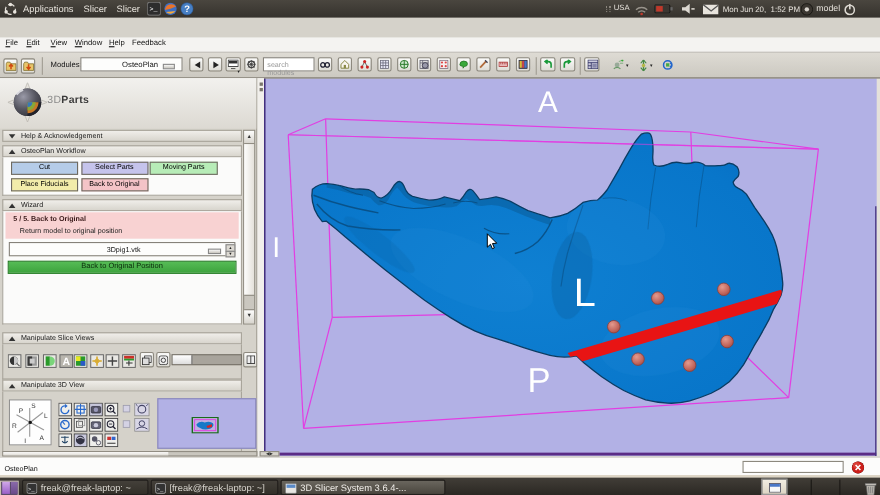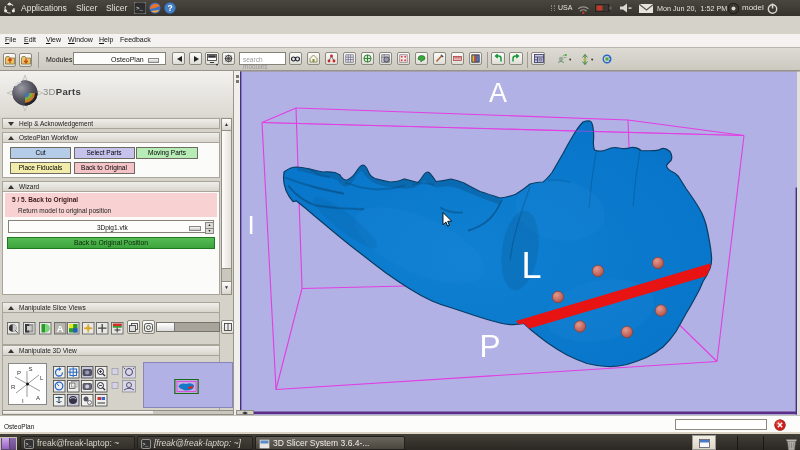--- a/index.html
+++ b/index.html
@@ -577,21 +577,21 @@
     <div style="position:absolute;left:0.5px;top:0.5px;width:7.5px;height:11px;background:linear-gradient(#d0a8e8,#9a5fc8)"></div>
     <div style="position:absolute;left:8.5px;top:0.5px;width:6.5px;height:11px;background:linear-gradient(#8a6aaa,#6a4a8a)"></div>
   </div>
   <div class="task" style="left:20px;width:115px;">
     <svg class="abs" style="left:3px;top:2px" width="10" height="10">
           <rect x="0.5" y="0.5" width="9" height="9" rx="1.5" fill="#333" stroke="#aaa" stroke-width="0.8"></rect>
           <text x="1.5" y="7" font-size="5" fill="#eee" font-family="Liberation Mono">&gt;_</text>
         </svg>
     <span class="abs" style="left:16px;top:1.5px">freak@freak-laptop: ~</span>
   </div>
-  <div class="task" style="left:137px;width:116px;font-style:italic;">
+  <div class="task" style="left:137px;width:116px;">
     <svg class="abs" style="left:3px;top:2px" width="10" height="10">
           <rect x="0.5" y="0.5" width="9" height="9" rx="1.5" fill="#333" stroke="#aaa" stroke-width="0.8"></rect>
           <text x="1.5" y="7" font-size="5" fill="#eee" font-family="Liberation Mono">&gt;_</text>
         </svg>
     <span class="abs" style="left:16px;top:1.5px">[freak@freak-laptop: ~]</span>
   </div>
   <div class="task" style="left:255px;width:150px;background:linear-gradient(#6a665e,#4a463e);color:#f0ede8;">
     <svg class="abs" style="left:3px;top:2px" width="11" height="10">
           <rect x="0.5" y="0.5" width="10" height="9" rx="1" fill="#e8e6e2" stroke="#777" stroke-width="0.7"></rect>
           <rect x="1.5" y="1.5" width="8" height="3" fill="#5a8ac8"></rect>

